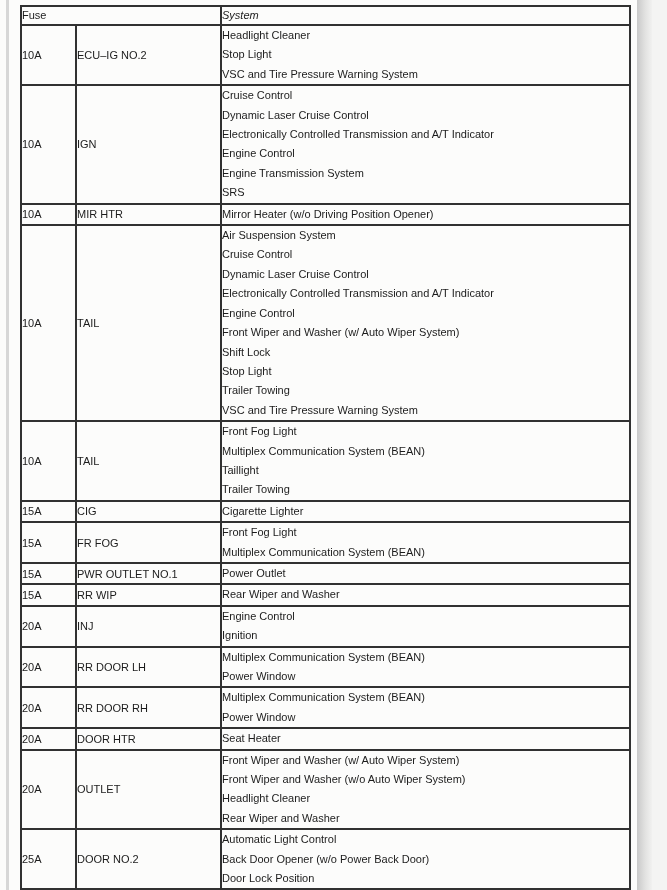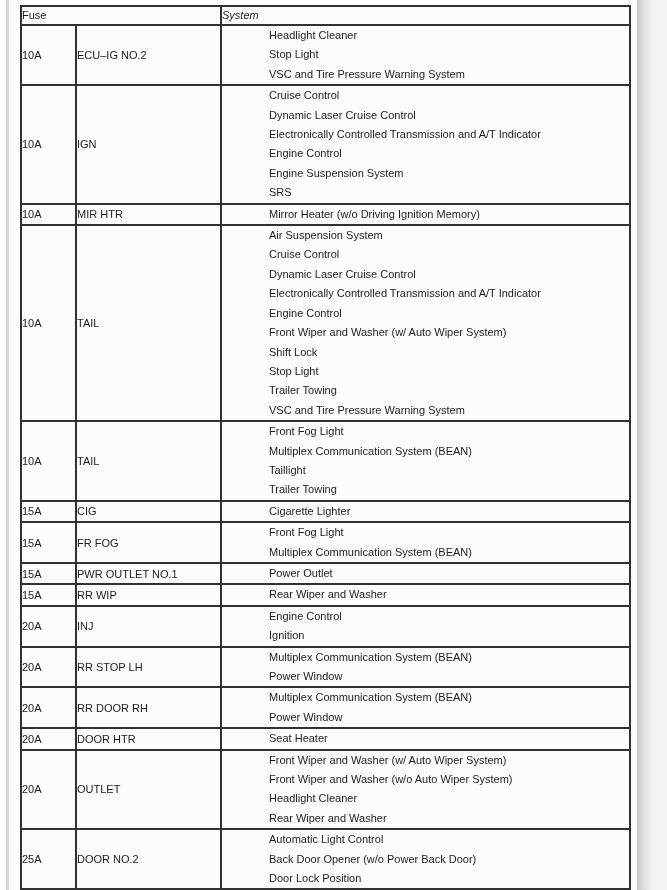--- a/index.html
+++ b/index.html
@@ -75,21 +75,20 @@
     vertical-align: middle;
     margin-left: 8px;
   }
   td.sys-cell {
     padding: 0 2px 0 7px;
     vertical-align: middle;
   }
   .sys-line {
     line-height: 19.4px;
     white-space: nowrap;
-    padding-left: 47px;
   }
 </style>
 </head>
 <body>
 
 <div class="page">
   <div class="edge-left"></div>
   <div class="edge-right-shade"></div>
   <div class="edge-right-rest"></div>
 
@@ -116,29 +115,29 @@
           </td>
   </tr>
         <tr>
     <td class="amp-cell">10A</td>
     <td class="name-cell">IGN</td>
     <td class="sys-cell">
             <div class="sys-line">Cruise Control</div>
             <div class="sys-line">Dynamic Laser Cruise Control</div>
             <div class="sys-line">Electronically Controlled Transmission and A/T Indicator</div>
             <div class="sys-line">Engine Control</div>
-            <div class="sys-line">Engine Suspension System</div>
+            <div class="sys-line">Engine Transmission System</div>
             <div class="sys-line">SRS</div>
           </td>
   </tr>
         <tr>
     <td class="amp-cell">10A</td>
     <td class="name-cell">MIR HTR</td>
     <td class="sys-cell">
-            <div class="sys-line">Mirror Heater (w/o Driving Ignition Memory)</div>
+            <div class="sys-line">Mirror Heater (w/o Driving Position Opener)</div>
           </td>
   </tr>
         <tr>
     <td class="amp-cell">10A</td>
     <td class="name-cell">TAIL</td>
     <td class="sys-cell">
             <div class="sys-line">Air Suspension System</div>
             <div class="sys-line">Cruise Control</div>
             <div class="sys-line">Dynamic Laser Cruise Control</div>
             <div class="sys-line">Electronically Controlled Transmission and A/T Indicator</div>
@@ -192,21 +191,21 @@
         <tr>
     <td class="amp-cell">20A</td>
     <td class="name-cell">INJ</td>
     <td class="sys-cell">
             <div class="sys-line">Engine Control</div>
             <div class="sys-line">Ignition</div>
           </td>
   </tr>
         <tr>
     <td class="amp-cell">20A</td>
-    <td class="name-cell">RR STOP LH</td>
+    <td class="name-cell">RR DOOR LH</td>
     <td class="sys-cell">
             <div class="sys-line">Multiplex Communication System (BEAN)</div>
             <div class="sys-line">Power Window</div>
           </td>
   </tr>
         <tr>
     <td class="amp-cell">20A</td>
     <td class="name-cell">RR DOOR RH</td>
     <td class="sys-cell">
             <div class="sys-line">Multiplex Communication System (BEAN)</div>

